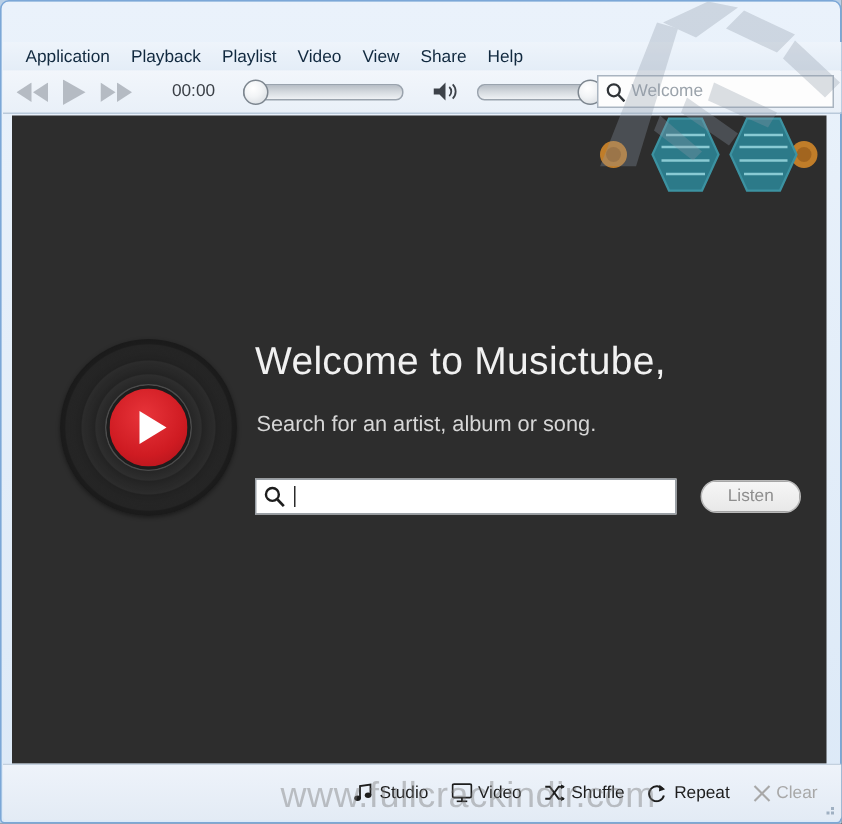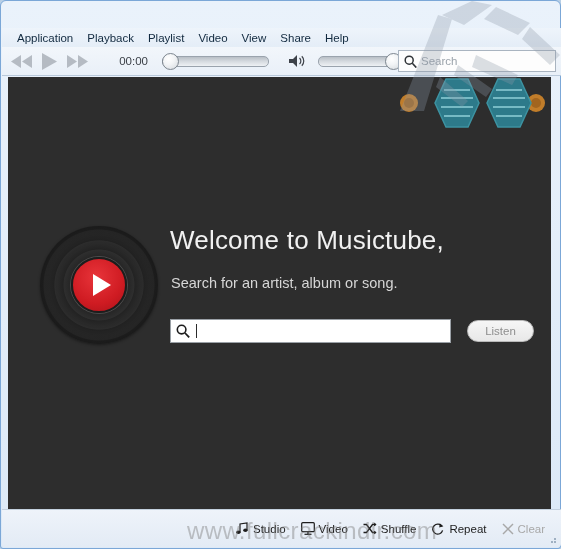--- a/index.html
+++ b/index.html
@@ -113,21 +113,21 @@
   .transport {
     width: 28px; height: 22px;
     display: flex; align-items: center; justify-content: center;
   }
   #btn-rewind { margin-left: 6px; }
   #time-display {
     margin-left: 18px;
     font-size: 11.5px;
     color: #3a3f46;
     width: 38px;
-    text-align: right;
+    text-align: center;
   }
   .slider-track {
     position: relative;
     height: 9px;
     border-radius: 5px;
     border: 1px solid #9aa3ad;
     background: linear-gradient(180deg,#b9bfc6 0%,#d6dbe0 50%,#eef1f4 100%);
   }
   #seek-slider { margin-left: 14px; width: 105px; }
   #volume-slider { margin-left: 11px; width: 82px; }
@@ -365,21 +365,21 @@
 
     <div class="slider-track" id="volume-slider">
       <div class="slider-knob" style="right:-1px;"></div>
     </div>
 
     <div id="search-box">
       <svg width="13" height="13" viewBox="0 0 13 13">
         <circle cx="5.2" cy="5.2" r="4" stroke="#2f3337" stroke-width="1.5" fill="none"></circle>
         <line x1="8.3" y1="8.3" x2="12.3" y2="12.6" stroke="#2f3337" stroke-width="1.6"></line>
       </svg>
-      <span id="search-placeholder">Search</span>
+      <span id="search-placeholder">Welcome</span>
     </div>
   </div>
 
   <div id="content">
 
     <div id="deco-art">
       <svg width="165" height="60" viewBox="0 0 165 60">
         <circle cx="23" cy="26" r="9" fill="#c9822a"></circle>
         <circle cx="23" cy="26" r="5" fill="#a9691f"></circle>
         <circle cx="150" cy="26" r="9" fill="#c9822a"></circle>

